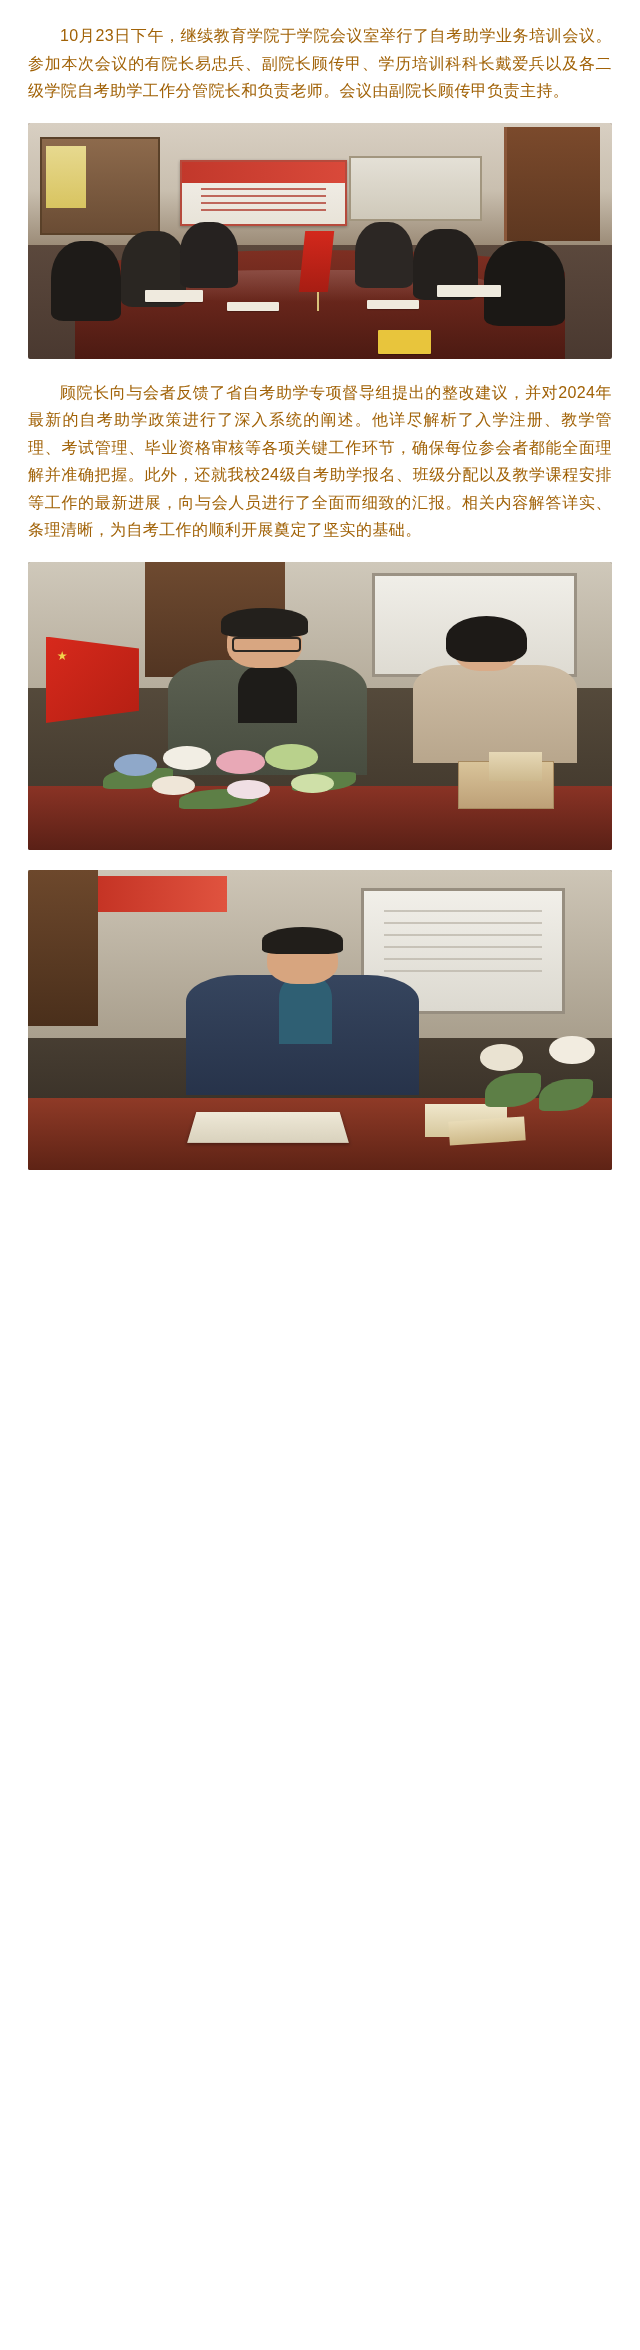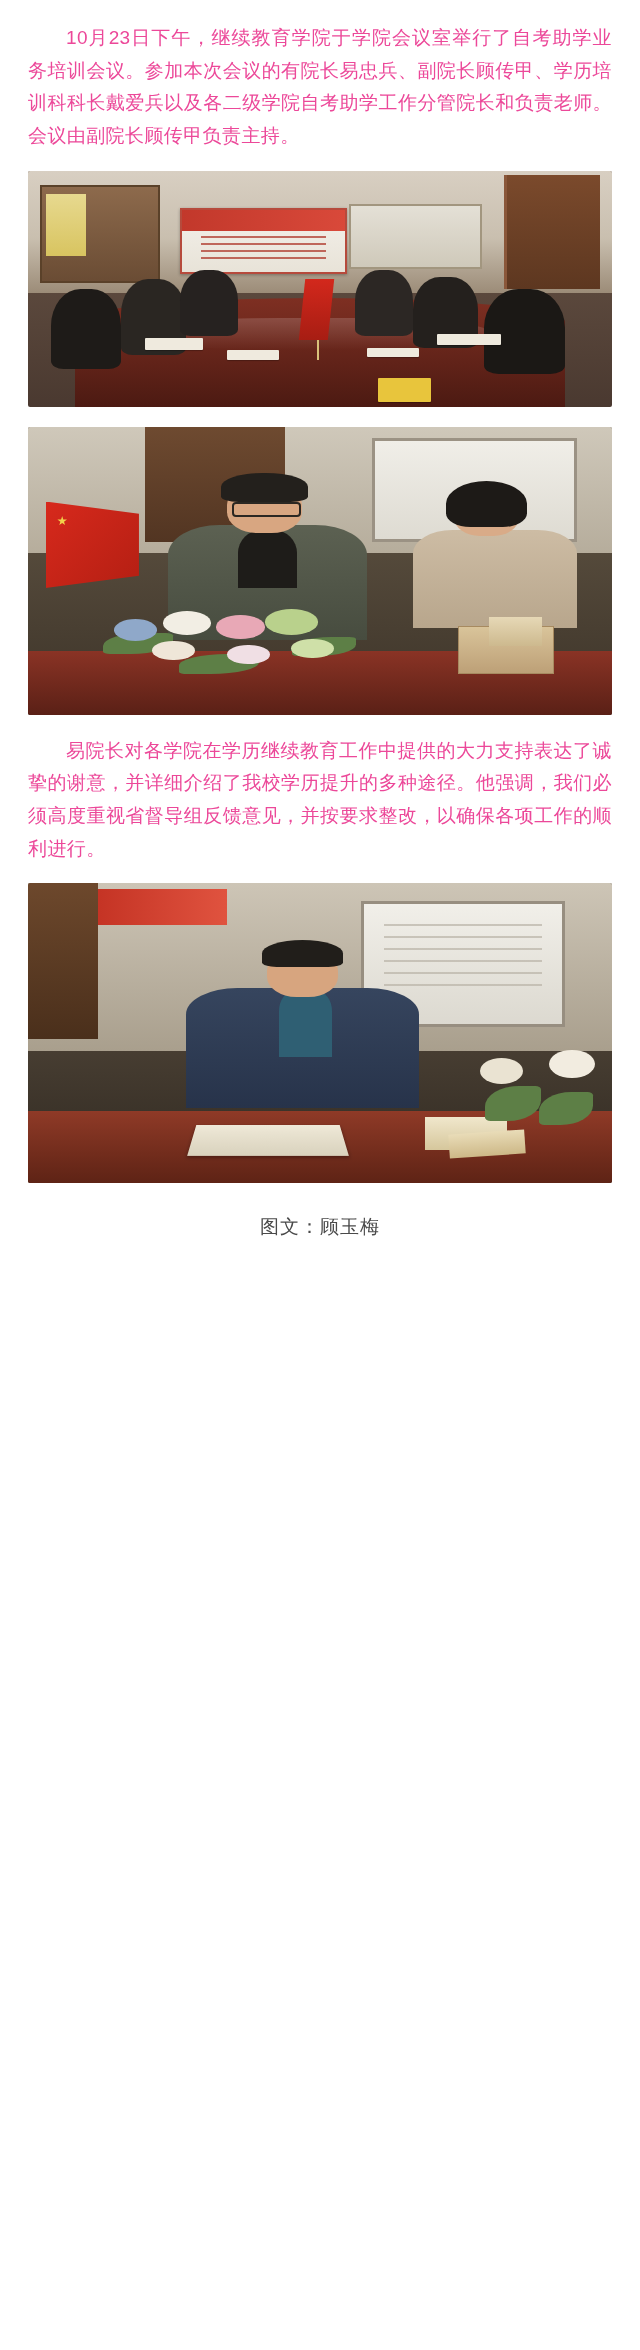--- a/index.html
+++ b/index.html
@@ -12,28 +12,28 @@
     font-family: "Liberation Sans", "DejaVu Sans", sans-serif;
     color: #3a3a3a;
   }
   .article {
     width: 640px;
     box-sizing: border-box;
     padding: 22px 28px 30px 28px;
     background: #ffffff;
   }
   p.para {
-    font-size: 19px;
+    font-size: 16px;
     line-height: 1.72;
     text-align: justify;
     text-justify: inter-ideograph;
     letter-spacing: 0.4px;
     margin: 0 0 18px 0;
     text-indent: 2em;
-    color: #ec4899;
+    color: #a16207;
   }
   .figure {
     margin: 4px 0 20px 0;
     width: 100%;
   }
   .photo {
     width: 100%;
     display: block;
     position: relative;
     overflow: hidden;
@@ -307,20 +307,21 @@
       <div class="p1-p" style="left:78%;top:50%;width:14%;height:36%;background:#1b1815;"></div>
 
       <div class="p1-paper" style="left:20%;bottom:24%;width:10%;height:5%;"></div>
       <div class="p1-paper" style="left:34%;bottom:20%;width:9%;height:4%;"></div>
       <div class="p1-paper" style="left:58%;bottom:21%;width:9%;height:4%;"></div>
       <div class="p1-paper" style="left:70%;bottom:26%;width:11%;height:5%;"></div>
       <div class="p1-paper" style="left:60%;bottom:2%;width:9%;height:10%;background:#e8c53c;"></div>
     </div>
   </div>
 
+  <p class="para">顾院长向与会者反馈了省自考助学专项督导组提出的整改建议，并对2024年最新的自考助学政策进行了深入系统的阐述。他详尽解析了入学注册、教学管理、考试管理、毕业资格审核等各项关键工作环节，确保每位参会者都能全面理解并准确把握。此外，还就我校24级自考助学报名、班级分配以及教学课程安排等工作的最新进展，向与会人员进行了全面而细致的汇报。相关内容解答详实、条理清晰，为自考工作的顺利开展奠定了坚实的基础。</p>
 
   <div class="figure">
     <div class="photo photo2">
       <div class="p2-wall"></div>
       <div class="p2-door"></div>
       <div class="p2-whiteboard"></div>
 
       <div class="p2-flag"></div>
       <div class="p2-flag-star"></div>
 
@@ -346,21 +347,20 @@
         <div class="flower" style="left:24%;top:18%;width:18%;height:24%;background:#f2eee4;"></div>
         <div class="flower" style="left:44%;top:22%;width:18%;height:24%;background:#e8a8b6;"></div>
         <div class="flower" style="left:62%;top:16%;width:20%;height:26%;background:#b9d18c;"></div>
         <div class="flower" style="left:20%;top:48%;width:16%;height:20%;background:#efe6d8;"></div>
         <div class="flower" style="left:48%;top:52%;width:16%;height:20%;background:#f0dfe4;"></div>
         <div class="flower" style="left:72%;top:46%;width:16%;height:20%;background:#cfe0a8;"></div>
       </div>
     </div>
   </div>
 
-  <p class="para">易院长对各学院在学历继续教育工作中提供的大力支持表达了诚挚的谢意，并详细介绍了我校学历提升的多种途径。他强调，我们必须高度重视省督导组反馈意见，并按要求整改，以确保各项工作的顺利进行。</p>
 
   <div class="figure">
     <div class="photo photo3">
       <div class="p3-wall"></div>
       <div class="p3-red"></div>
       <div class="p3-door"></div>
       <div class="p3-board">
         <div class="p3-board-lines"></div>
       </div>
 
@@ -377,16 +377,15 @@
       <div class="p3-plant">
         <div class="flower" style="left:6%;top:18%;width:34%;height:26%;background:#eae3d2;"></div>
         <div class="flower" style="right:4%;top:10%;width:36%;height:28%;background:#f2ece0;"></div>
         <div class="leaf" style="left:10%;top:46%;width:44%;height:34%;"></div>
         <div class="leaf" style="right:6%;top:52%;width:42%;height:32%;"></div>
       </div>
     </div>
   </div>
 
   <div class="credits">
-    <div>图文：顾玉梅</div>
   </div>
 
 </div>
 
 </body></html>

